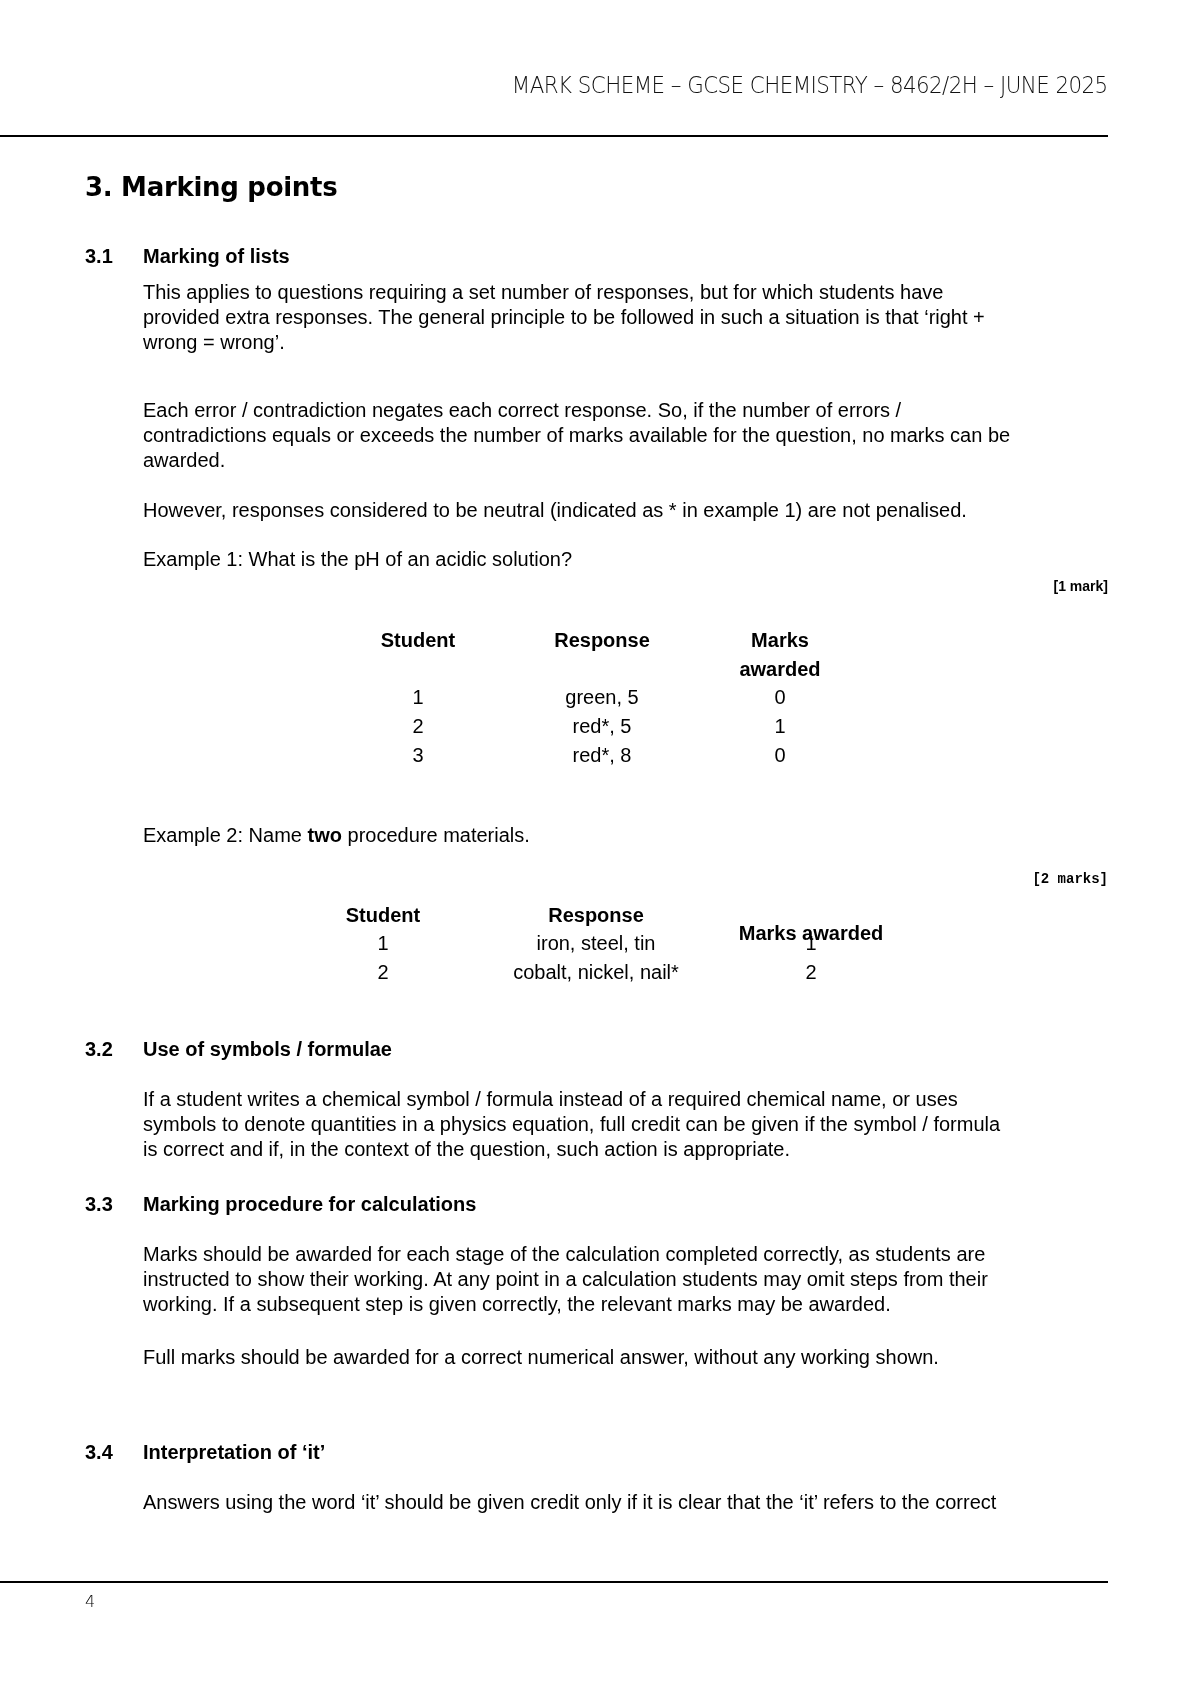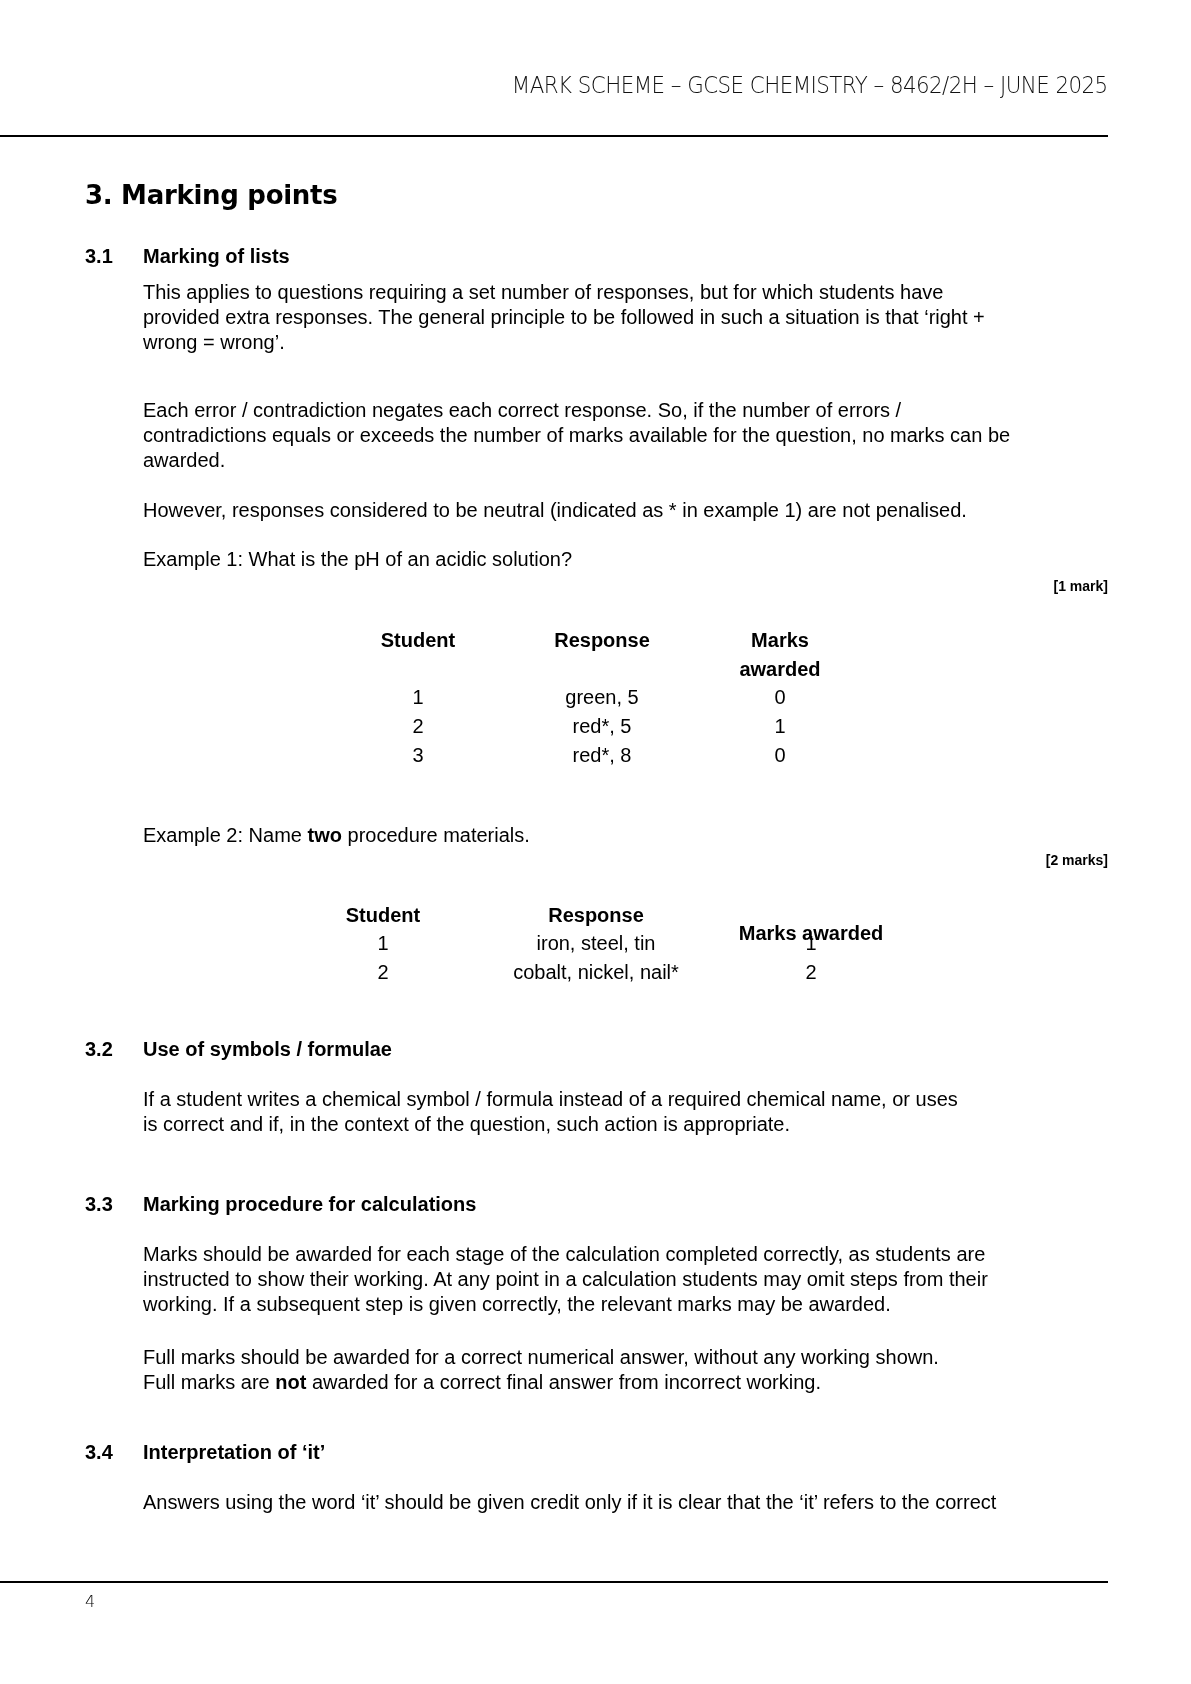--- a/index.html
+++ b/index.html
@@ -1,20 +1,20 @@
 <!DOCTYPE html>
 <html><head>
 <meta charset="utf-8">
 <style>
   html, body { margin:0; padding:0; background:#ffffff; }
   body { width:1191px; height:1684px; position:relative; overflow:hidden; color:#000; font-family:"Liberation Sans", sans-serif; }
   .abs { position:absolute; }
   .hdr-text { right:83px; top:72px; font-family:"DejaVu Sans", sans-serif; font-weight:200; font-size:23px; letter-spacing:-0.6px; color:#111; white-space:nowrap; transform:scaleX(0.93); transform-origin:right center; }
   .rule { left:0; width:1108px; height:2px; background:#000; }
-  .title { left:85px; top:180px; font-family:"DejaVu Sans", sans-serif; font-weight:bold; font-size:26px; letter-spacing:-0.3px; }
+  .title { left:85px; top:172px; font-family:"DejaVu Sans", sans-serif; font-weight:bold; font-size:26px; letter-spacing:-0.3px; }
   .sec-num { left:85px; font-weight:bold; font-size:20px; }
   .sec-title { left:143px; font-weight:bold; font-size:20px; white-space:nowrap; }
   .para { left:143px; width:975px; font-size:20px; line-height:25px; }
   .line { display:block; white-space:nowrap; }
   .marks { right:83px; font-weight:bold; font-size:14px; }
   .tbl { font-size:20px; }
   .cell { position:absolute; transform:translateX(-50%); text-align:center; white-space:nowrap; font-size:20px; line-height:28px; }
   .th { font-weight:bold; }
   .pagenum { left:85px; top:1592px; font-family:"DejaVu Sans", sans-serif; font-weight:200; font-size:16px; }
   b { font-weight:bold; }
@@ -64,53 +64,53 @@
   <span class="cell" style="left:780px; top:86px;">1</span>
 
   <span class="cell" style="left:418px; top:115px;">3</span>
   <span class="cell" style="left:602px; top:115px;text-align:right;">red*, 8</span>
   <span class="cell" style="left:780px; top:115px;">0</span>
 </div>
 
 <div class="abs para" style="top:823px;">
   <span class="line"><span>Example 2:  Name </span><b>two</b><span> procedure materials.</span></span>
 </div>
-<div class="abs marks" style="top:852px;">[2 marks]</div>
+<div class="abs marks" style="top:871px;font-family:Liberation Mono, monospace;">[2 marks]</div>
 
 <div class="abs tbl" style="left:0; top:901px; width:1191px; height:90px;">
   <span class="cell th" style="left:383px; top:0;">Student</span>
   <span class="cell th" style="left:596px; top:0;">Response</span>
   <span class="cell th" style="left:811px; top:18px;">Marks awarded</span>
 
   <span class="cell" style="left:383px; top:28px;">1</span>
   <span class="cell" style="left:596px; top:28px;text-align:right;">iron, steel, tin</span>
   <span class="cell" style="left:811px; top:28px;">1</span>
 
   <span class="cell" style="left:383px; top:57px;">2</span>
   <span class="cell" style="left:596px; top:57px;">cobalt, nickel, nail*</span>
   <span class="cell" style="left:811px; top:57px;">2</span>
 </div>
 
 <div class="abs sec-num" style="top:1038px;">3.2</div>
 <div class="abs sec-title" style="top:1038px;">Use of symbols / formulae</div>
 <div class="abs para" style="top:1087px;">
   <span class="line">If a student writes a chemical symbol / formula instead of a required chemical name, or uses</span>
+  <span class="line">symbols to denote quantities in a physics equation, full credit can be given if the symbol / formula</span>
   <span class="line">is correct and if, in the context of the question, such action is appropriate.</span>
 </div>
 
 <div class="abs sec-num" style="top:1193px;">3.3</div>
 <div class="abs sec-title" style="top:1193px;">Marking procedure for calculations</div>
 <div class="abs para" style="top:1242px;">
   <span class="line">Marks should be awarded for each stage of the calculation completed correctly, as students are</span>
   <span class="line">instructed to show their working.  At any point in a calculation students may omit steps from their</span>
   <span class="line">working.  If a subsequent step is given correctly, the relevant marks may be awarded.</span>
 </div>
 <div class="abs para" style="top:1345px;">
   <span class="line">Full marks should be awarded for a correct numerical answer, without any working shown.</span>
-  <span class="line"><span>Full marks are </span><b>not</b><span> awarded for a correct final answer from incorrect working.</span></span>
 </div>
 
 <div class="abs sec-num" style="top:1441px;">3.4</div>
 <div class="abs sec-title" style="top:1441px;">Interpretation of ‘it’</div>
 <div class="abs para" style="top:1490px;">
   <span class="line">Answers using the word ‘it’ should be given credit only if it is clear that the ‘it’ refers to the correct</span>
 </div>
 
 <div class="abs rule" style="top:1581px;"></div>
 <div class="abs pagenum">4</div>

